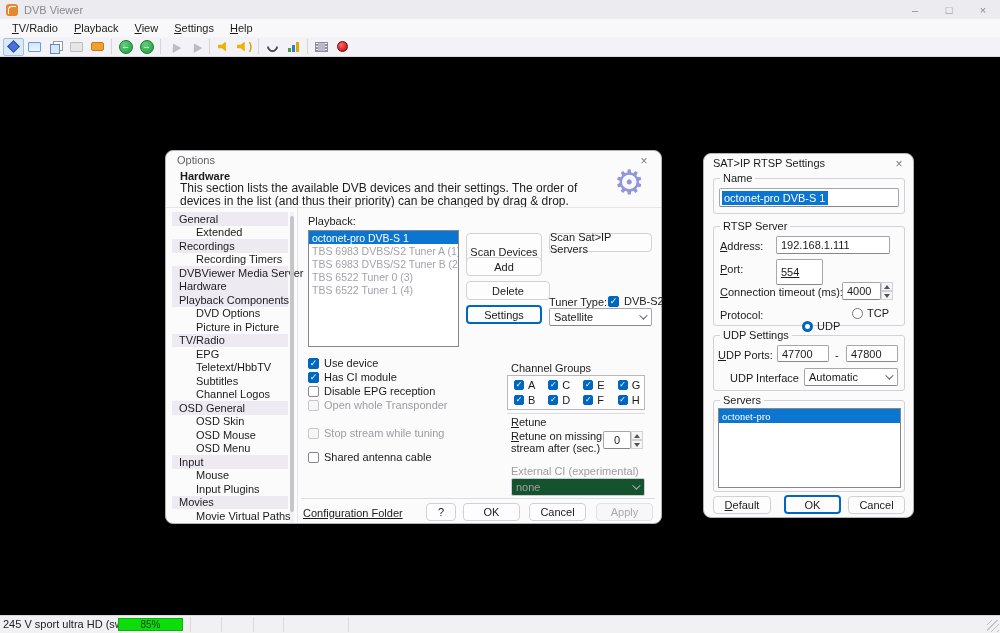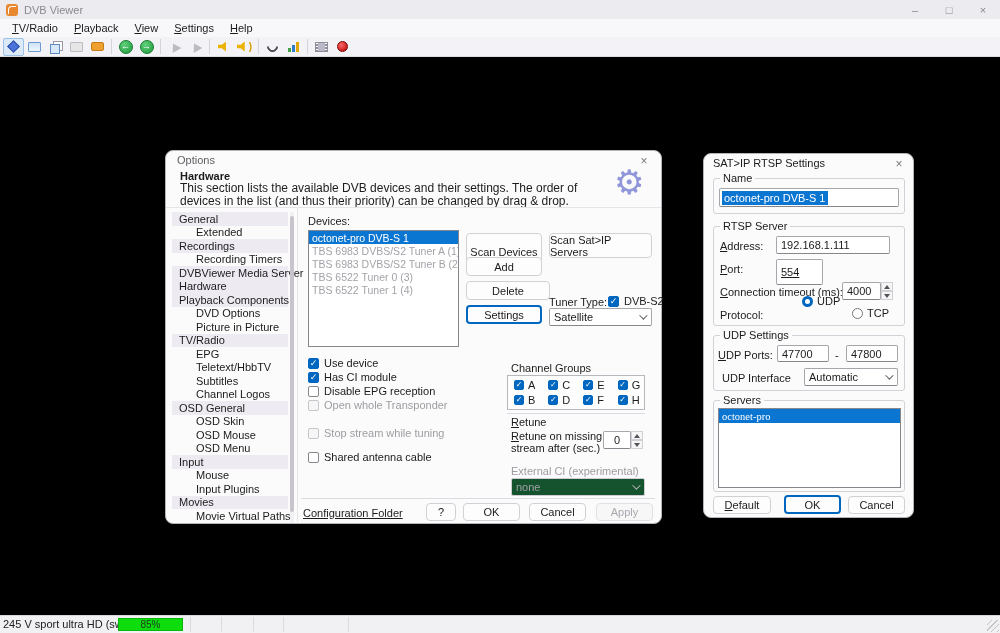--- a/index.html
+++ b/index.html
@@ -221,31 +221,31 @@
       <div class="trow hl">Input</div>
       <div class="trow lv1">Mouse</div>
       <div class="trow lv1">Input Plugins</div>
       <div class="trow hl">Movies</div>
       <div class="trow lv1">Movie Virtual Paths</div>
     </div>
     <div class="tscroll">
         <div class="tthumb"></div>
       </div>
 
-    <div class="lbl" style="left:142px;top:64px;">Devices:</div>
+    <div class="lbl" style="left:142px;top:64px;">Playback:</div>
     <div class="list" style="left:142px;top:79px;width:151px;height:117px;">
       <div class="lrow sel">octonet-pro DVB-S 1</div>
       <div class="lrow dis">TBS 6983 DVBS/S2 Tuner A (1)</div>
       <div class="lrow dis">TBS 6983 DVBS/S2 Tuner B (2)</div>
       <div class="lrow dis">TBS 6522 Tuner 0 (3)</div>
       <div class="lrow dis">TBS 6522 Tuner 1 (4)</div>
     </div>
 
     <div class="btn" style="left:300px;top:82px;width:76px;height:37px;">Scan Devices</div>
-    <div class="btn" style="left:383px;top:82px;width:103px;height:25px;">Scan Sat&gt;IP Servers</div>
+    <div class="btn" style="left:383px;top:82px;width:103px;height:19px;">Scan Sat&gt;IP Servers</div>
     <div class="btn" style="left:300px;top:106px;width:76px;height:19px;">Add</div>
     <div class="btn" style="left:300px;top:130px;width:84px;height:19px;">Delete</div>
     <div class="btn focus" style="left:300px;top:154px;width:76px;height:19px;">Settings</div>
 
     <div class="lbl" style="left:383px;top:145px;">Tuner Type:</div>
     <div class="cb checked" style="left:442px;top:144px;">
         <span class="box"></span>
         <span>DVB-S2</span>
       </div>
     <div class="input" style="left:383px;top:157px;width:103px;height:18px;">
@@ -363,37 +363,37 @@
       <div class="input" style="left:128px;top:55px;width:39px;height:18px;">4000</div>
       <div class="spinner" style="left:167px;top:55px;">
         <span class="spincell">
             <span class="tri-up"></span>
           </span>
         <span class="spincell">
             <span class="tri-dn"></span>
           </span>
       </div>
       <div class="lbl" style="left:6px;top:82px;">Protocol:</div>
-      <div class="radio sel" style="left:88px;top:68px;">
+      <div class="radio sel" style="left:88px;top:93px;">
           <span class="dot"></span>
           <span>UDP</span>
         </div>
       <div class="radio" style="left:138px;top:80px;">
           <span class="dot"></span>
           <span>TCP</span>
         </div>
     </div>
 
     <div class="group" style="left:9px;top:181px;width:192px;height:56px;">
       <span class="glabel">UDP Settings</span>
       <div class="lbl accel" style="left:4px;top:13px;">UDP Ports:</div>
       <div class="input" style="left:63px;top:9px;width:52px;height:17px;">47700</div>
       <div class="lbl" style="left:121px;top:13px;">-</div>
       <div class="input" style="left:132px;top:9px;width:52px;height:17px;">47800</div>
-      <div class="lbl" style="left:8px;top:36px;">UDP Interface</div>
+      <div class="lbl" style="left:16px;top:36px;">UDP Interface</div>
       <div class="input" style="left:90px;top:32px;width:94px;height:18px;">
           <span>Automatic</span>
           <span class="dd-chev"></span>
         </div>
     </div>
 
     <div class="group" style="left:9px;top:246px;width:192px;height:92px;">
       <span class="glabel">Servers</span>
       <div class="list" style="left:4px;top:7px;width:183px;height:80px;font-family:Liberation Serif, serif;">
         <div class="lrow sel" style="height:14px;">octonet-pro</div>

